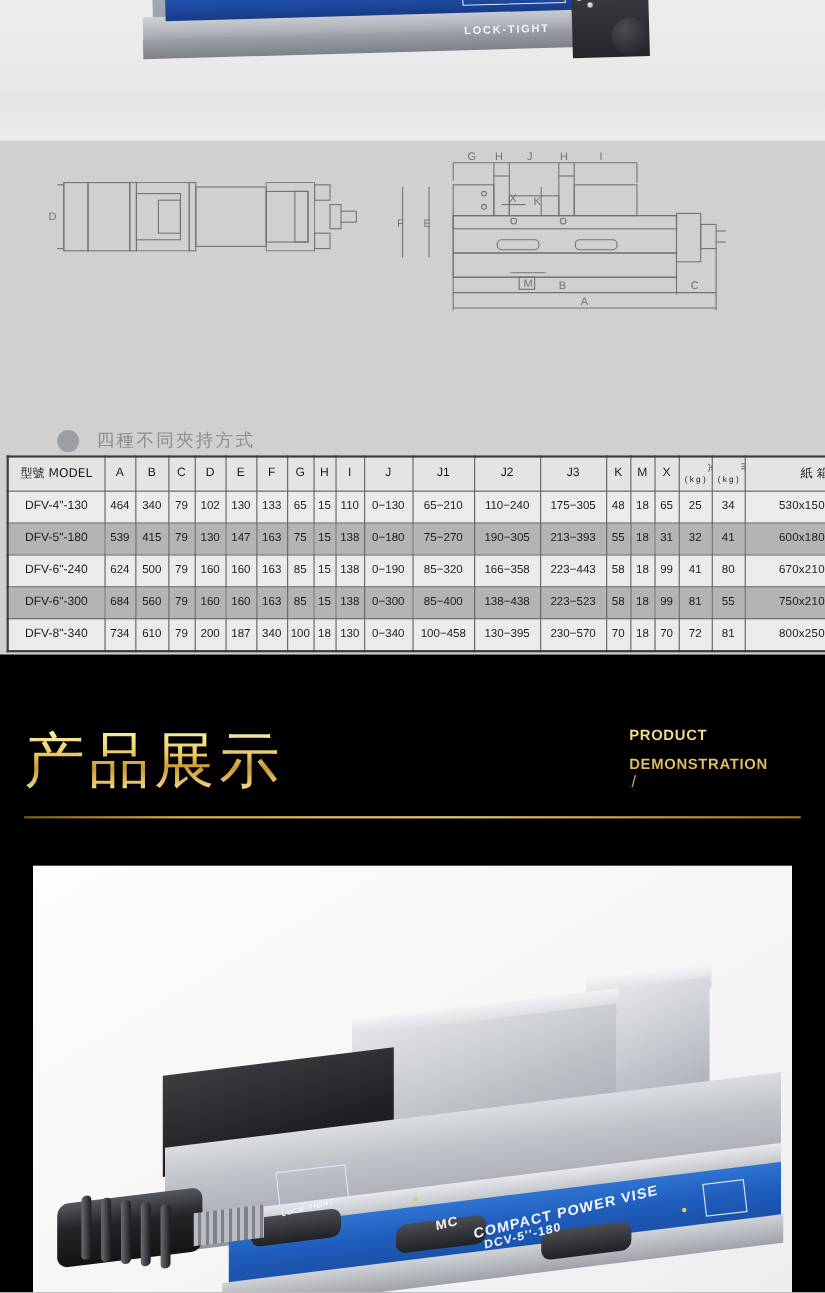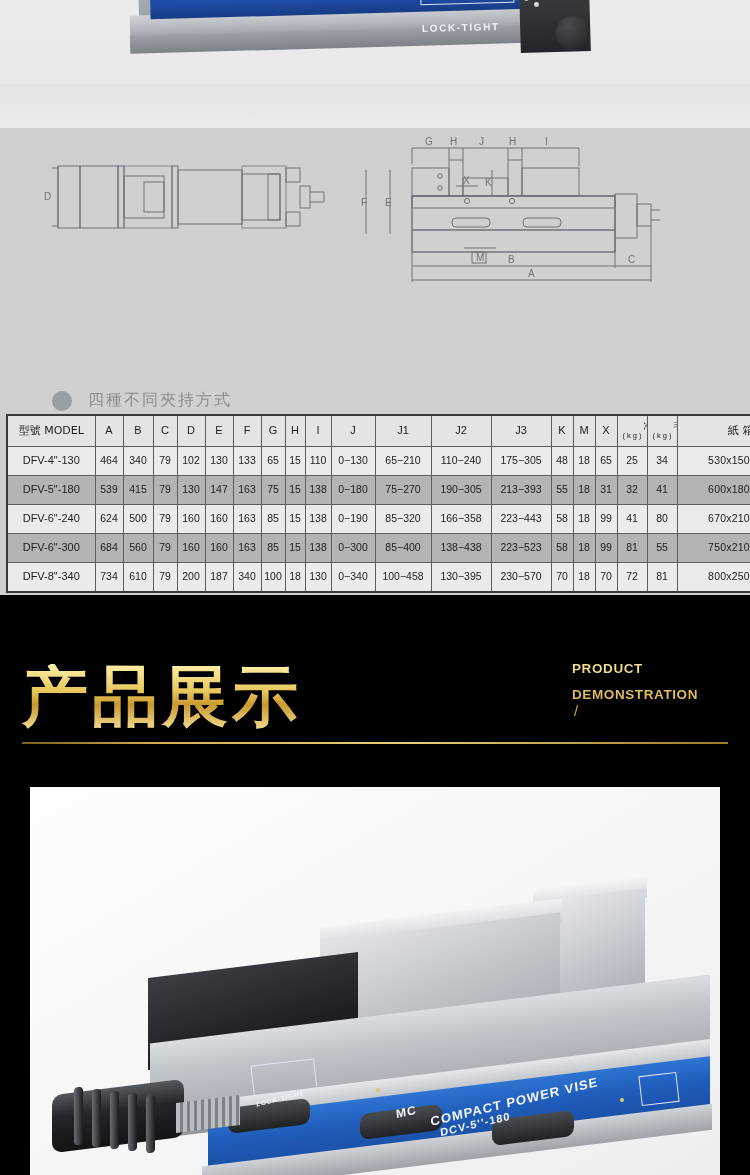--- a/index.html
+++ b/index.html
@@ -67,21 +67,21 @@
   tr.light td{background:#ebebeb;}
   tr.dark  td{background:#b4b4b4;}
   td.model,th.model{font-size:11px;}
   td.carton,th.carton{font-size:10.5px;letter-spacing:.2px;}
   .w-sub{font-size:7.5px;display:block;line-height:1;margin-top:1px;}
   .w-top{font-size:9px;display:block;line-height:1;margin-left:26px;}
   .cjk{font-family:"DejaVu Sans","Liberation Sans",sans-serif;}
 
   
   .black{position:absolute;left:0;top:595px;width:750px;height:580px;background:#000;}
-  .gold-title{position:absolute;left:22px;top:664px;font-size:66px;font-weight:bold;
+  .gold-title{position:absolute;left:22px;top:664px;font-size:55px;font-weight:normal;
      letter-spacing:4px;line-height:1;
      font-family:"DejaVu Sans","Liberation Sans",sans-serif;
      background:linear-gradient(180deg,#fdf0a8 0%,#e8c65a 42%,#c9992f 62%,#f3de94 100%);
      -webkit-background-clip:text;background-clip:text;color:transparent;
      -webkit-text-fill-color:transparent;}
   .en-title{position:absolute;left:572px;top:656px;width:180px;
      font-size:13.5px;font-weight:bold;letter-spacing:.6px;line-height:1.95;
      background:linear-gradient(180deg,#fbeaa0,#d9ae45);
      -webkit-background-clip:text;background-clip:text;color:transparent;
      -webkit-text-fill-color:transparent;}

